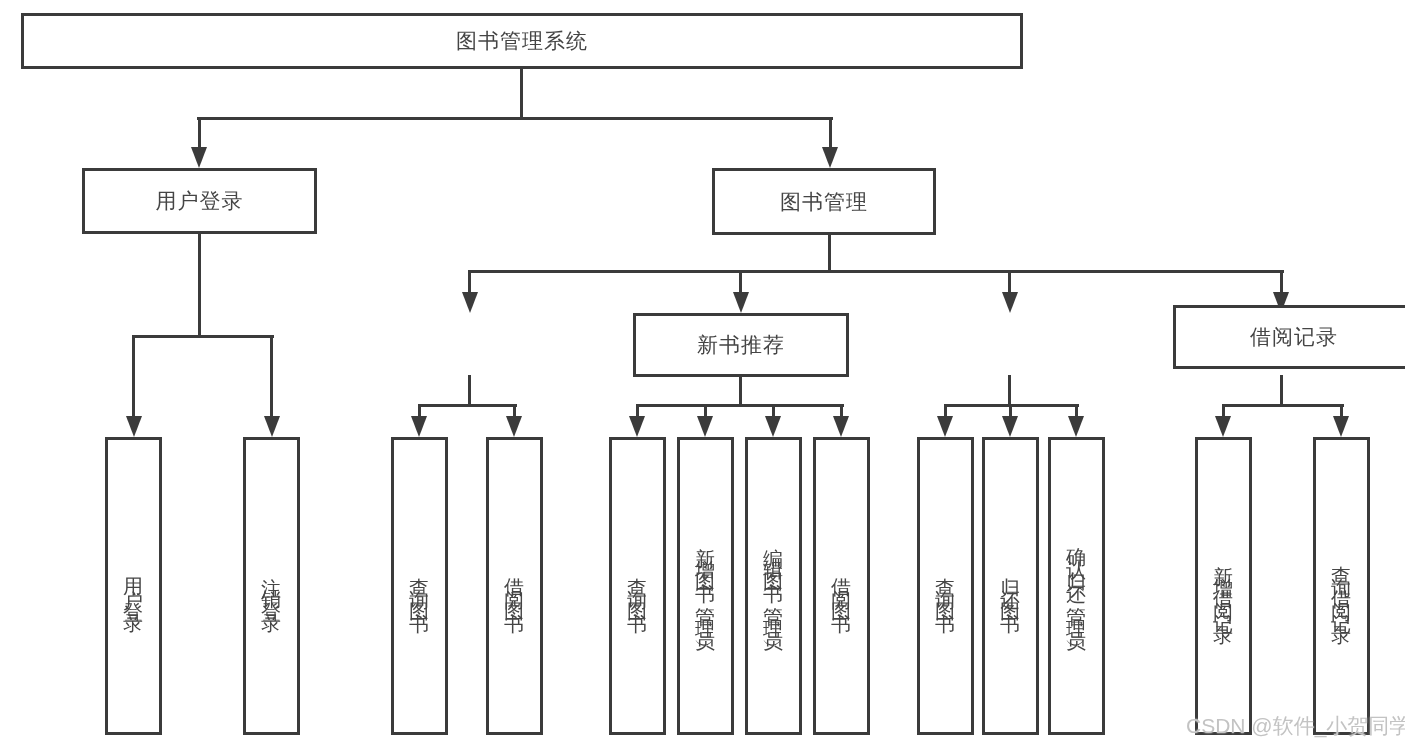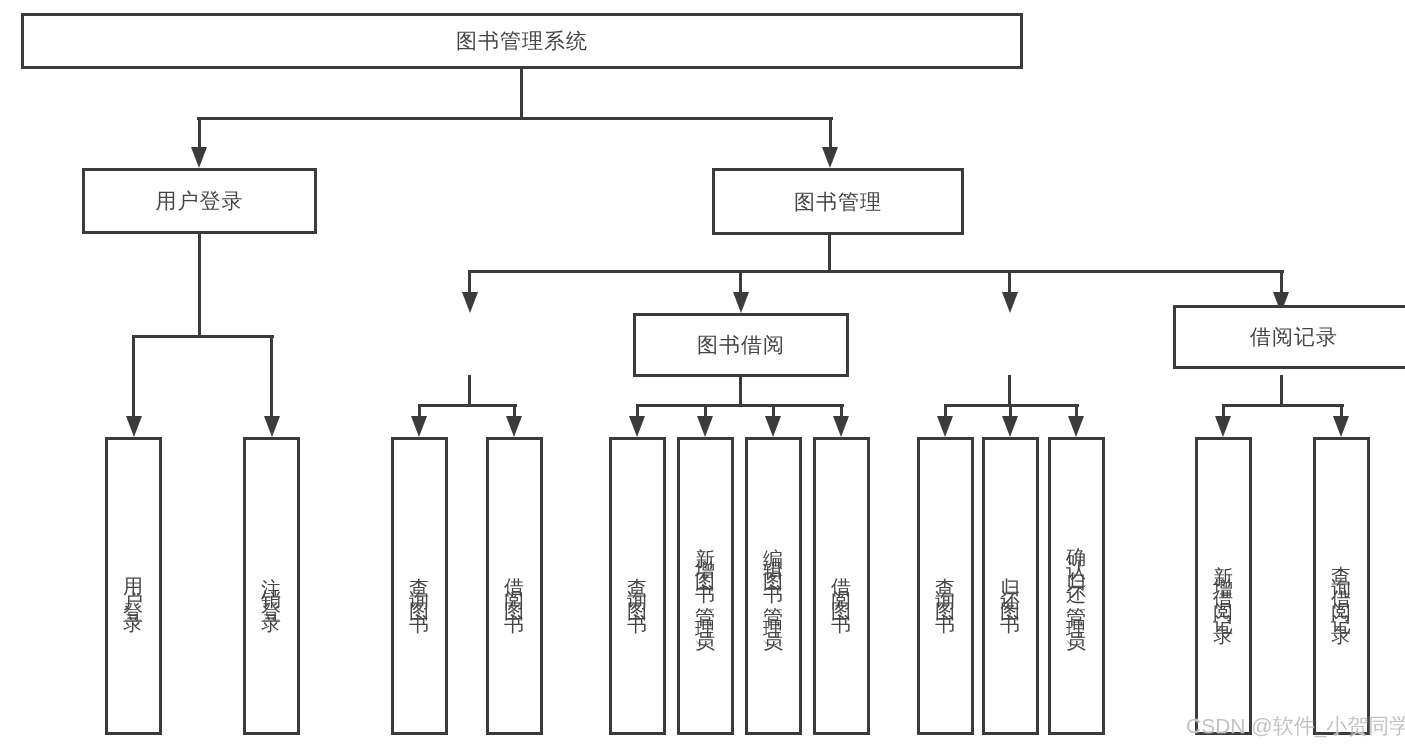--- a/index.html
+++ b/index.html
@@ -40,21 +40,21 @@
   <div class="vline" style="left:520px;top:67px;height:52px"></div>
   <div class="hline" style="left:197px;top:117px;width:636px"></div>
   <div class="vline" style="left:198px;top:117px;height:32px"></div>
   <div class="arrow" style="left:191px;top:147px"></div>
   <div class="vline" style="left:829px;top:117px;height:32px"></div>
   <div class="arrow" style="left:822px;top:147px"></div>
 
   <div class="box" style="left:82px;top:168px;width:235px;height:66px">
     <span class="hlabel">用户登录</span>
   </div>
-  <div class="box" style="left:712px;top:168px;width:252px;height:67px">
+  <div class="box" style="left:712px;top:168px;width:224px;height:67px">
     <span class="hlabel">图书管理</span>
   </div>
 
   <div class="vline" style="left:198px;top:232px;height:106px"></div>
   <div class="hline" style="left:132px;top:335px;width:142px"></div>
   <div class="vline" style="left:132px;top:335px;height:83px"></div>
   <div class="arrow" style="left:126px;top:416px"></div>
   <div class="vline" style="left:270px;top:335px;height:83px"></div>
   <div class="arrow" style="left:264px;top:416px"></div>
 
@@ -63,21 +63,21 @@
   <div class="vline" style="left:468px;top:270px;height:25px"></div>
   <div class="arrow" style="left:462px;top:292px"></div>
   <div class="vline" style="left:739px;top:270px;height:25px"></div>
   <div class="arrow" style="left:733px;top:292px"></div>
   <div class="vline" style="left:1008px;top:270px;height:25px"></div>
   <div class="arrow" style="left:1002px;top:292px"></div>
   <div class="vline" style="left:1280px;top:270px;height:25px"></div>
   <div class="arrow" style="left:1273px;top:292px"></div>
 
   <div class="box" style="left:633px;top:313px;width:216px;height:64px">
-    <span class="hlabel">图书借阅</span>
+    <span class="hlabel">新书推荐</span>
   </div>
   <div class="box" style="left:1173px;top:305px;width:242px;height:64px">
     <span class="hlabel">借阅记录</span>
   </div>
 
   <div class="vline" style="left:468px;top:375px;height:32px"></div>
   <div class="hline" style="left:418px;top:404px;width:99px"></div>
   <div class="vline" style="left:418px;top:404px;height:14px"></div>
   <div class="arrow" style="left:411px;top:416px"></div>
   <div class="vline" style="left:513px;top:404px;height:14px"></div>

